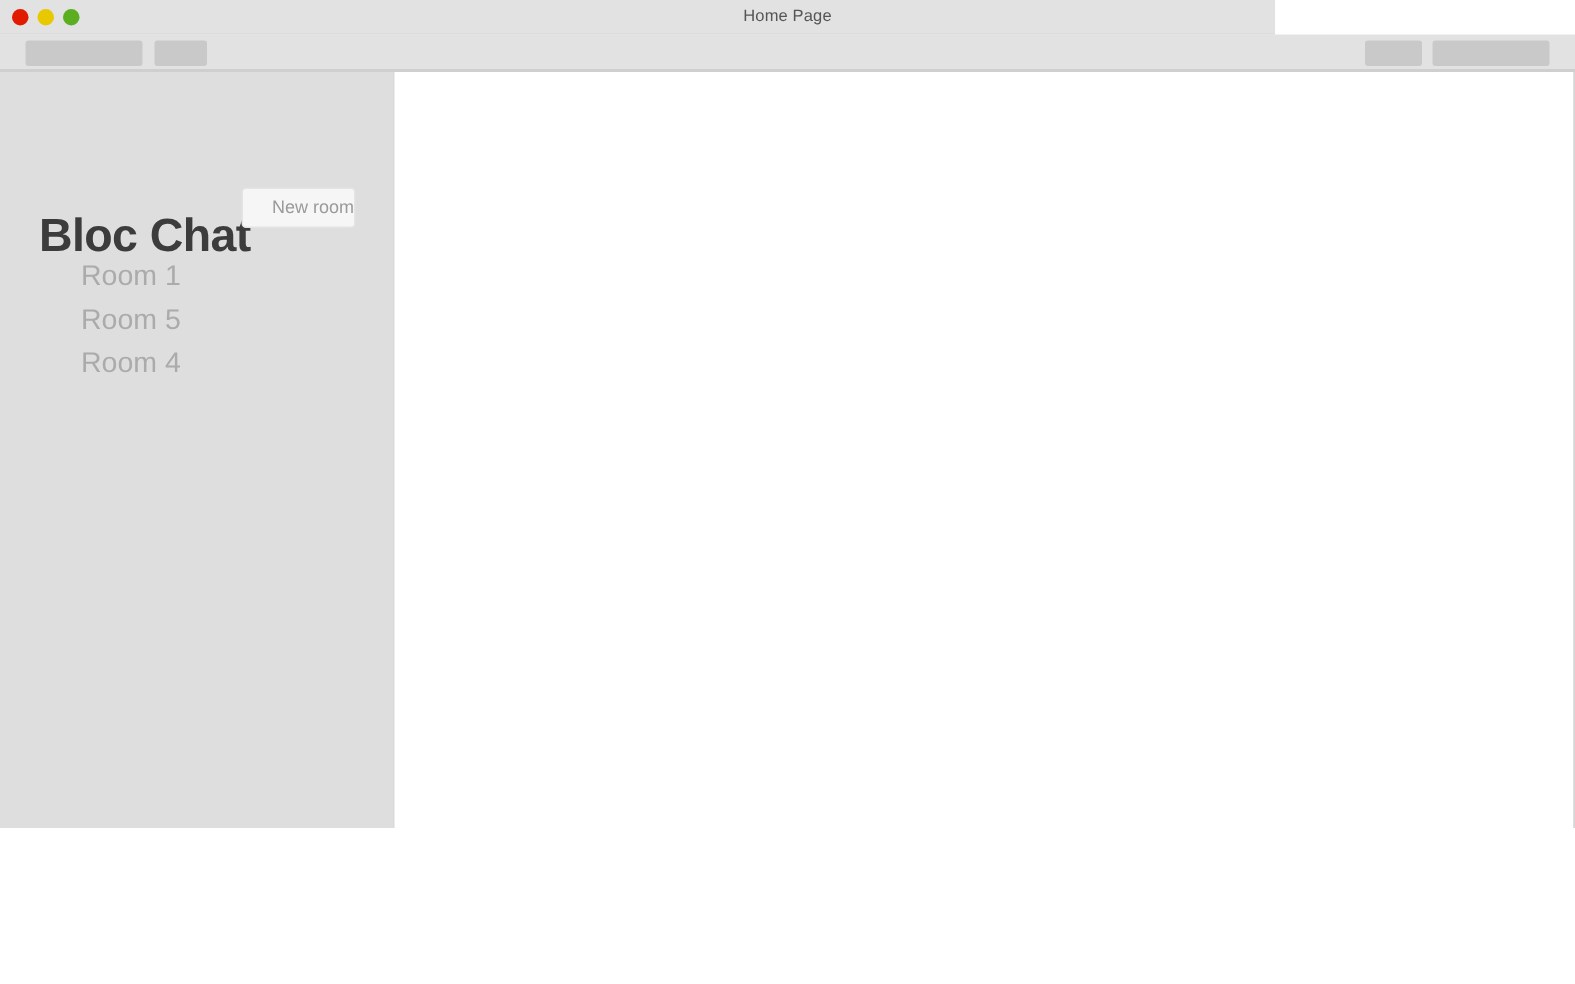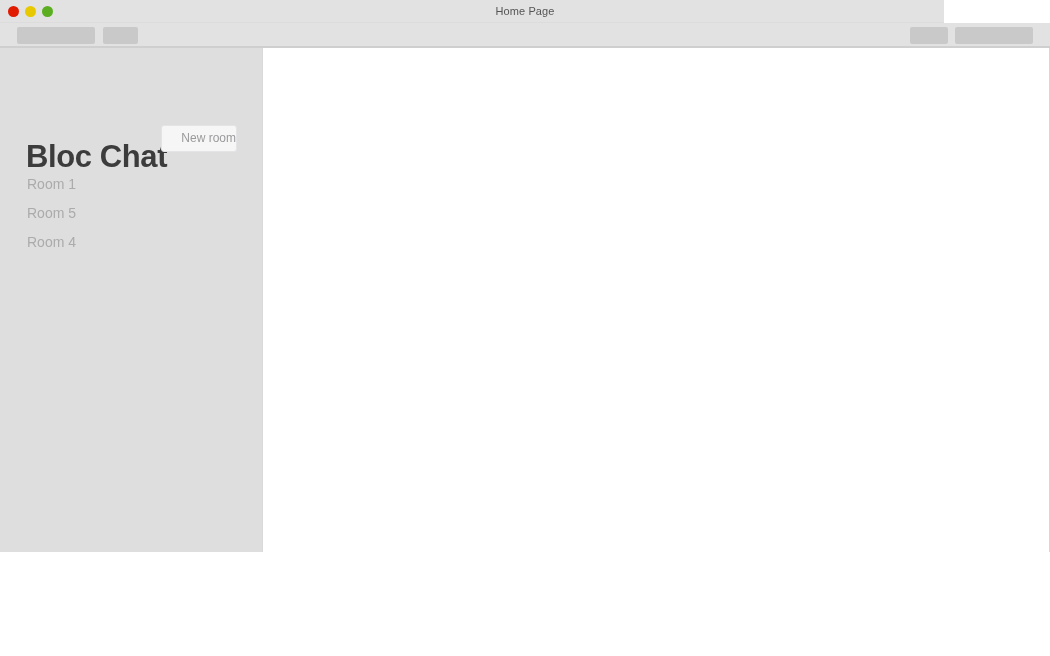--- a/index.html
+++ b/index.html
@@ -22,21 +22,21 @@
     height: 656px;
     box-sizing: border-box;
     background: #ffffff;
   }
 
   
   .title-bar {
     position: absolute;
     left: 0;
     top: 0;
-    width: 944px;
+    width: 850px;
     height: 23px;
     background: #e2e2e2;
     border-bottom: 1px solid #dcdcdc;
     box-sizing: border-box;
     padding-left: 10px;
   }
   .traffic-lights {
     position: absolute;
     left: 8px;
     top: 6px;
@@ -191,25 +191,26 @@
     top: 122px;
     width: 262px;
     margin: 0;
     padding: 0;
     list-style: none;
   }
   .room-item {
     height: 29px;
     line-height: 29px;
     padding-left: 27px;
-    font-size: 14px;
+    font-size: 19px;
     color: #ababab;
     white-space: nowrap;
     cursor: pointer;
     user-select: none;
+    margin-left: 27px;
   }
 
   
   .content-area {
     position: absolute;
     left: 262px;
     top: 0;
     width: 788px;
     height: 604px;
     background: #ffffff;

